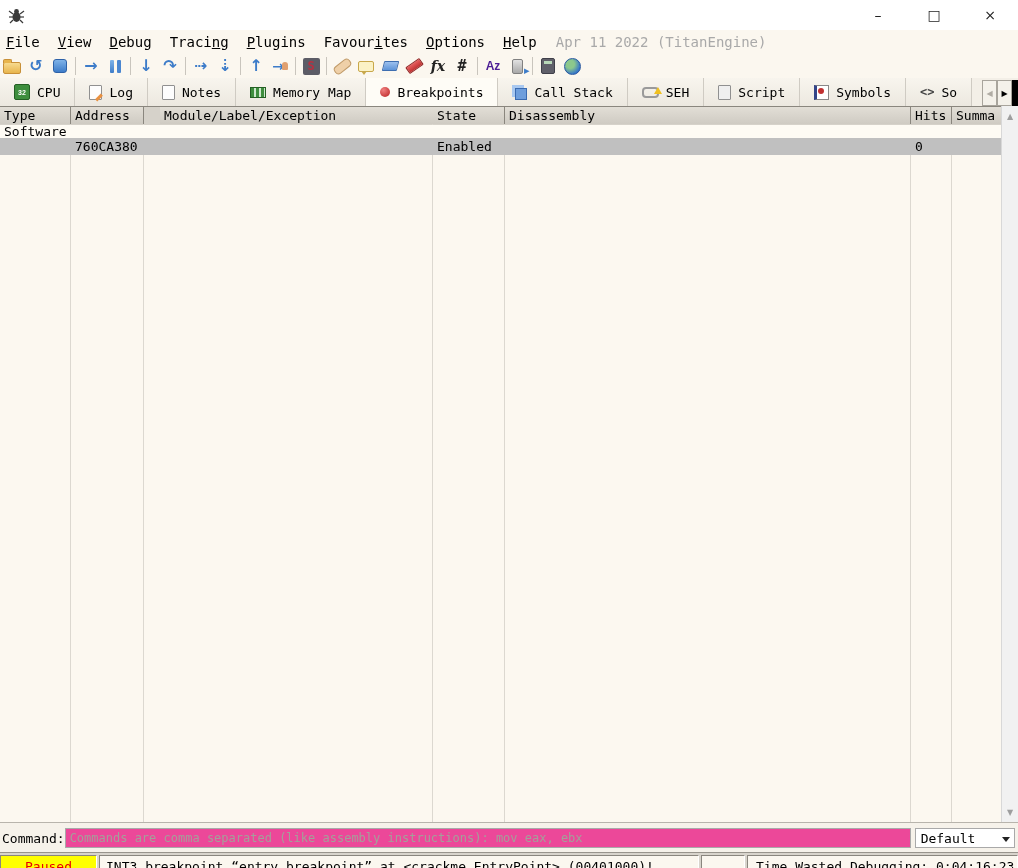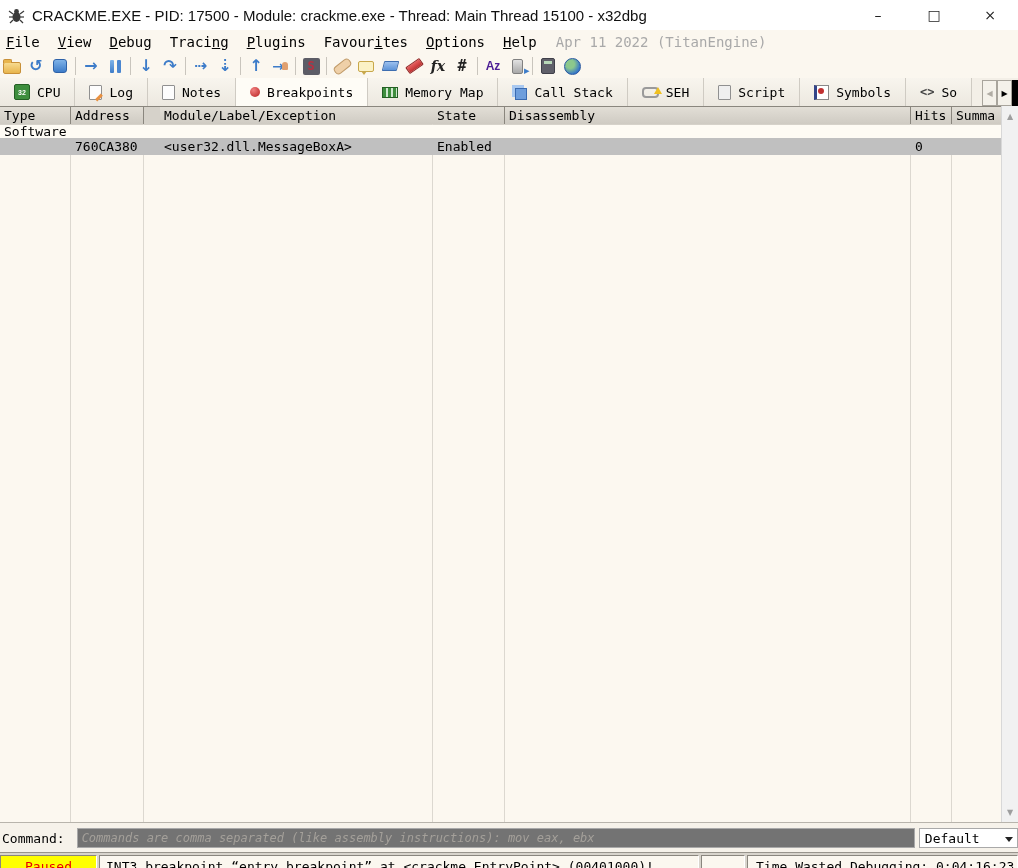--- a/index.html
+++ b/index.html
@@ -84,21 +84,21 @@
   .c3{left:433px;width:72px;}.c4{left:505px;width:406px;}.c5{left:911px;width:41px;}
   .c6{left:952px;width:50px;}
   .vscroll{position:absolute;top:0;right:0;width:16px;height:716px;background:#F1F1F1;border-left:1px solid #D8D8D8;}
   .varrow{position:absolute;left:0;width:16px;height:16px;display:flex;align-items:center;justify-content:center;color:#9E9E9E;font-size:8px;font-family:"DejaVu Sans",sans-serif;}
   .va-up{top:2px;}
   .va-down{bottom:2px;}
 
   
   .cmdbar{position:absolute;top:822px;left:0;width:1018px;height:30px;background:#F6F2EA;border-top:1px solid #B8B4AC;display:flex;align-items:center;}
   .cmd-label{font-size:13px;color:#000;margin-left:2px;white-space:nowrap;text-align:right;}
-  .cmd-input{margin-left:12px;width:836px;height:18px;border:1px solid #A9A9A9;background:#737373;font-family:"DejaVu Sans Mono",monospace;font-size:12px;color:#000;padding:0 4px;outline:none;box-sizing:content-box;font-style:italic;}
+  .cmd-input{margin-left:0;width:836px;height:18px;border:1px solid #A9A9A9;background:#ec4899;font-family:"DejaVu Sans Mono",monospace;font-size:12px;color:#000;padding:0 4px;outline:none;box-sizing:content-box;}
   .cmd-input::placeholder{color:#A4A09A;}
   .cmd-select{margin-left:4px;width:100px;height:20px;border:1px solid #A9A9A9;background:#FFFFFF;display:flex;align-items:center;font-size:13px;color:#000;padding-left:5px;box-sizing:border-box;position:relative;}
   .sel-arrow{position:absolute;right:4px;top:8px;border-left:4px solid transparent;border-right:4px solid transparent;border-top:5px solid #222;}
 
   
   .statusbar{position:absolute;top:852px;left:0;width:1018px;height:24px;background:#D8D4CC;border-top:1px solid #989ililse;border-top:1px solid #98948C;display:flex;}
   .sbox{height:22px;margin-top:2px;border:1px solid;border-color:#8A867E #FFFFFF #FFFFFF #8A867E;box-sizing:border-box;display:flex;align-items:center;font-size:13px;overflow:hidden;white-space:nowrap;}
   .sb-paused{width:97px;background:#FFFF00;color:#E80000;justify-content:center;}
   .sb-msg{width:600px;margin-left:2px;background:#FBF7EF;color:#000;padding-left:6px;}
   .sb-gap{width:44px;margin-left:2px;background:#FBF7EF;}
@@ -115,21 +115,20 @@
       <circle cx="8.5" cy="4.5" r="2.4" fill="#3A3A3A"></circle>
       <g stroke="#3A3A3A" stroke-width="1.2" fill="none">
         <path d="M5 7 L1 4"></path>
           <path d="M5 10 L1 10"></path>
           <path d="M5 13 L2 16"></path>
         <path d="M12 7 L16 4"></path>
           <path d="M12 10 L16 10"></path>
           <path d="M12 13 L15 16"></path>
       </g>
     </svg>
-    <span class="title-text">CRACKME.EXE - PID: 17500 - Module: crackme.exe - Thread: Main Thread 15100 - x32dbg</span>
     <div class="wctl">
       <div class="wbtn">–</div>
       <div class="wbtn">□</div>
       <div class="wbtn">×</div>
     </div>
   </div>
 
   <div class="menubar">
     <span class="mi"><span></span><span class="u">F</span><span>ile</span></span>
     <span class="mi"><span></span><span class="u">V</span><span>iew</span></span>
@@ -212,27 +211,27 @@
         <span>CPU</span>
       </div>
     <div class="tab">
         <span class="ti ti-page ti-log"></span>
         <span>Log</span>
       </div>
     <div class="tab">
         <span class="ti ti-page"></span>
         <span>Notes</span>
       </div>
+    <div class="tab">
+        <span class="ti ti-mem"></span>
+        <span>Memory Map</span>
+      </div>
     <div class="tab active">
         <span class="ti ti-bp"></span>
         <span>Breakpoints</span>
-      </div>
-    <div class="tab">
-        <span class="ti ti-mem"></span>
-        <span>Memory Map</span>
       </div>
     <div class="tab">
         <span class="ti ti-stack"></span>
         <span>Call Stack</span>
       </div>
     <div class="tab">
         <span class="ti ti-seh"></span>
         <span>SEH</span>
       </div>
     <div class="tab">
@@ -279,21 +278,20 @@
       <div class="cell c2"></div>
       <div class="cell c3"></div>
       <div class="cell c4"></div>
       <div class="cell c5"></div>
       <div class="cell c6"></div>
     </div>
 
     <div class="row row2">
       <div class="cell c0"></div>
       <div class="cell c1">760CA380</div>
-      <div class="cell c2">&lt;user32.dll.MessageBoxA&gt;</div>
       <div class="cell c3">Enabled</div>
       <div class="cell c5">0</div>
       <div class="cell c6"></div>
     </div>
 
     <div class="vscroll">
       <div class="varrow va-up">▲</div>
       <div class="varrow va-down">▼</div>
     </div>
   </div>

